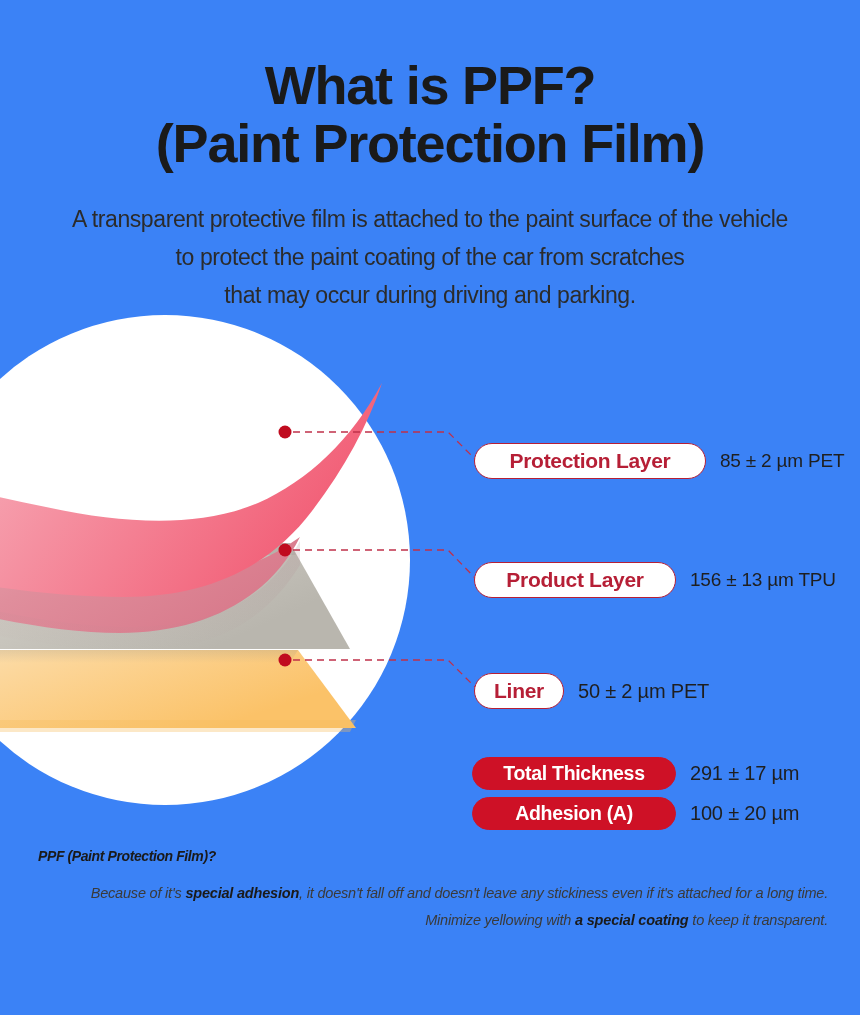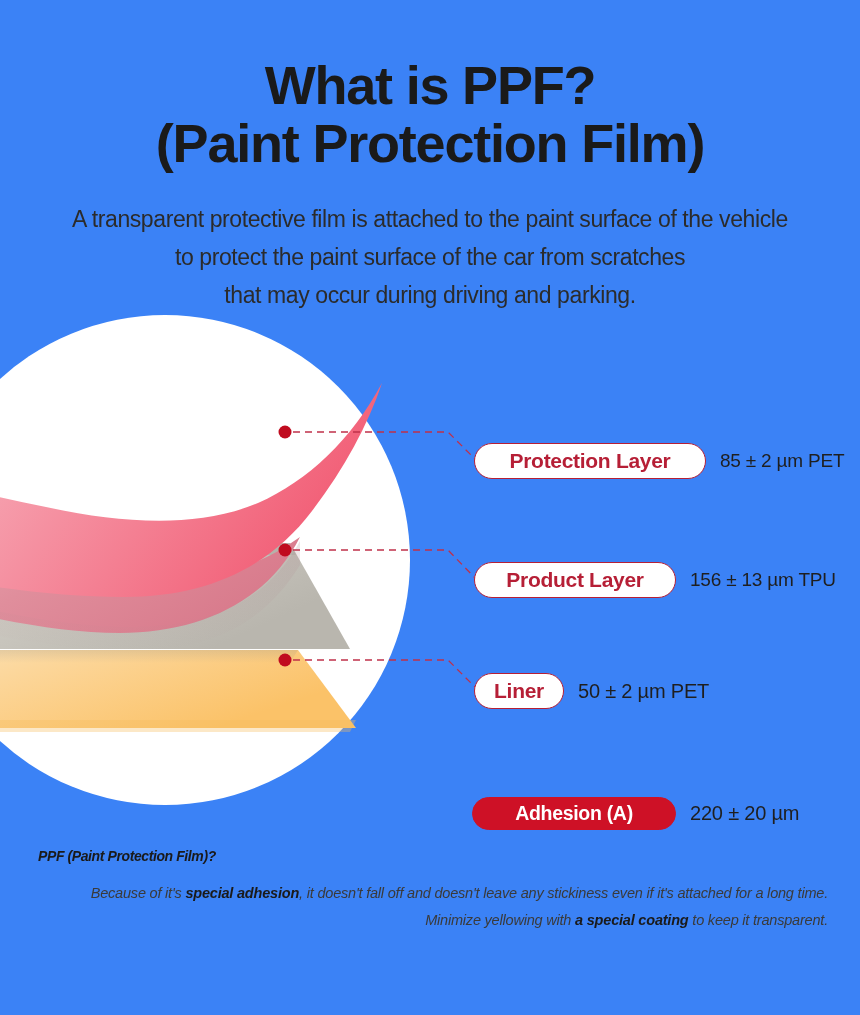--- a/index.html
+++ b/index.html
@@ -137,21 +137,21 @@
 </head>
 <body>
 
 <div class="page">
 
   <div class="header">
     <div class="title-line">What is PPF?</div>
     <div class="title-line">(Paint Protection Film)</div>
     <div class="subtitle">
       <div>A transparent protective film is attached to the paint surface of the vehicle</div>
-      <div>to protect the paint surface of the car from scratches</div>
+      <div>to protect the paint coating of the car from scratches</div>
       <div>that may occur during driving and parking.</div>
     </div>
   </div>
 
   <div class="illustration">
     <svg width="520" height="500" viewBox="0 0 520 500" xmlns="http://www.w3.org/2000/svg">
       <defs>
         <linearGradient id="gPinkTop" x1="0" y1="0" x2="1" y2="0.25">
           <stop offset="0%" stop-color="#fbc3cb"></stop>
           <stop offset="45%" stop-color="#f6a0ae"></stop>
@@ -241,24 +241,28 @@
     <div class="callout-row" style="left:470px; top:247px;">
       <div class="pill pill-outline" style="width:202px;">Product Layer</div>
       <div class="spec">156 ± 13 µm TPU</div>
     </div>
 
     <div class="callout-row" style="left:470px; top:358px;">
       <div class="pill pill-outline" style="width:90px;">Liner</div>
       <div class="spec spec-sm">50 ± 2 µm PET</div>
     </div>
 
+    <div class="callout-row" style="left:468px; top:442px;">
+      <div class="pill pill-filled" style="width:204px;">Total Thickness</div>
+      <div class="spec spec-sm">291 ± 17 µm</div>
+    </div>
 
     <div class="callout-row" style="left:468px; top:482px;">
       <div class="pill pill-filled" style="width:204px;">Adhesion (A)</div>
-      <div class="spec spec-sm">220 ± 20 µm</div>
+      <div class="spec spec-sm">100 ± 20 µm</div>
     </div>
 
   </div>
 
   <div class="footer">
     <div class="footer-head">PPF (Paint Protection Film)?</div>
     <div class="footer-body">
       <div><span>Because of it's </span><b>special adhesion</b><span>, it doesn't fall off and doesn't leave any stickiness even if it's attached for a long time.</span></div>
       <div><span>Minimize yellowing with </span><b>a special coating</b><span> to keep it transparent.</span></div>
     </div>

